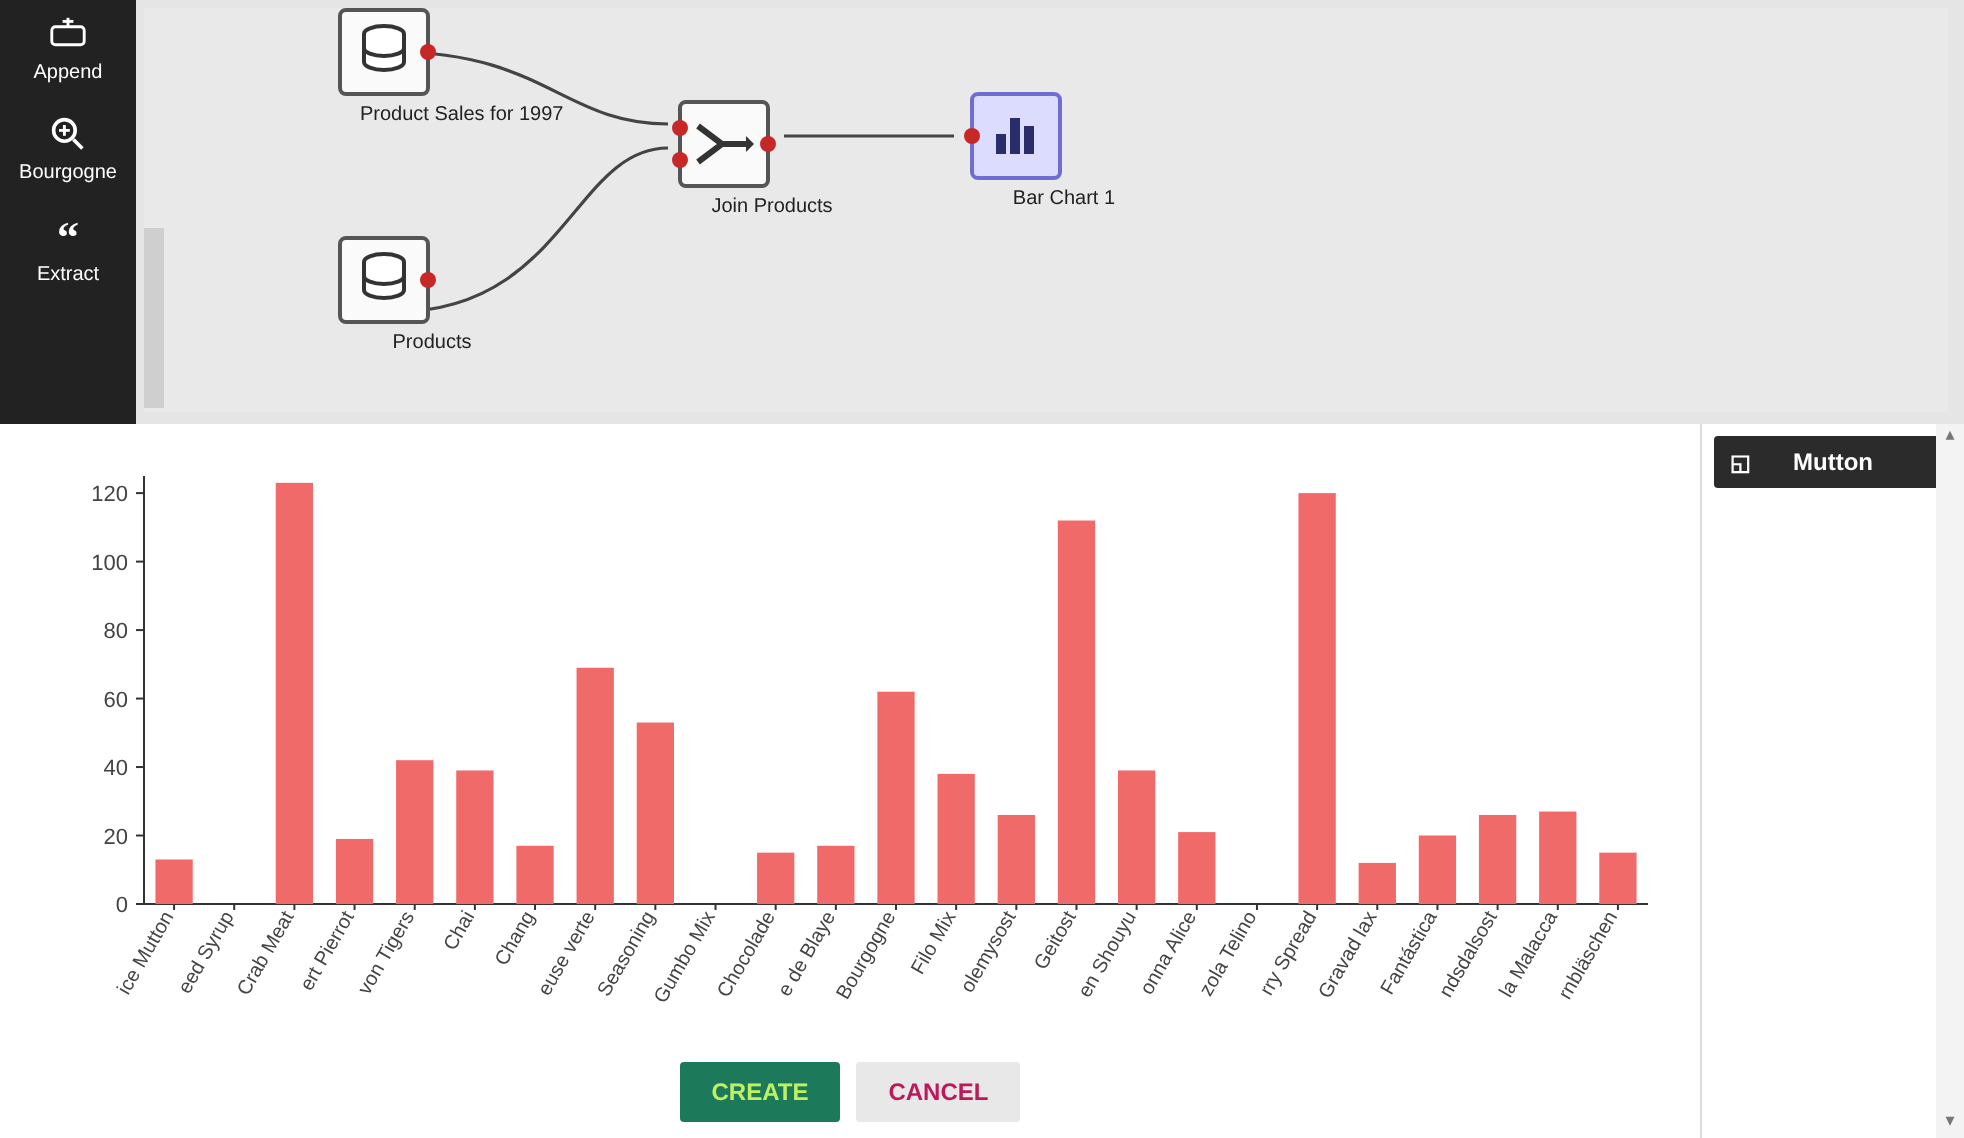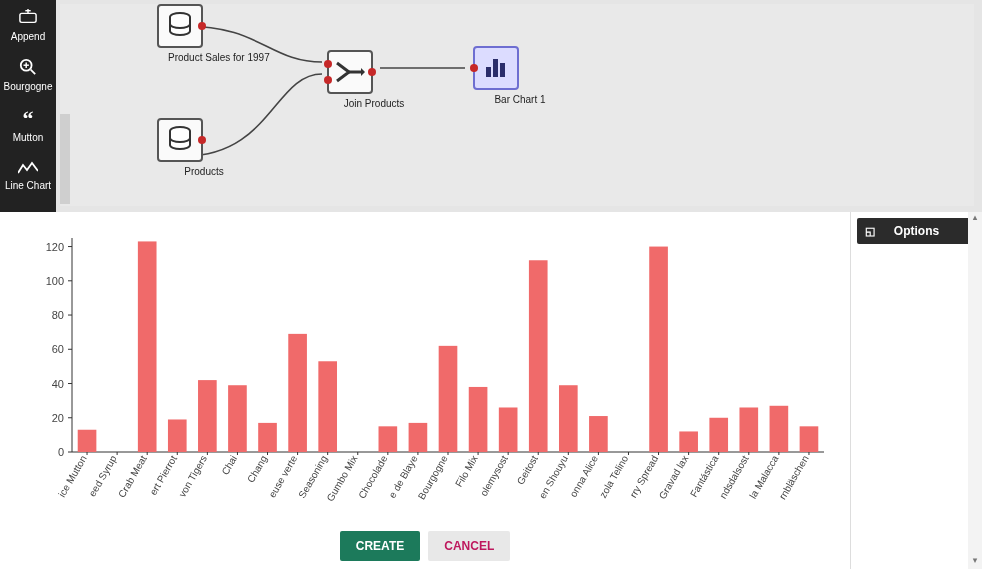--- a/index.html
+++ b/index.html
@@ -1,19 +1,19 @@
 <!DOCTYPE html>
 <html><head>
 <meta charset="utf-8">
 <style>
   * { box-sizing: border-box; margin: 0; padding: 0; }
   html, body { width: 982px; height: 569px; font-family: Arial, sans-serif; font-size: 13px; overflow: hidden; background: #fff; }
 
   .top-region { height: 212px; display: flex; background: #e5e5e5; position: relative; }
-  .sidebar { width: 56px; background: #222; display: flex; flex-direction: column; }
+  .sidebar { width: 68px; background: #222; display: flex; flex-direction: column; }
   .sidebar-item { height: 50px; display: flex; flex-direction: column; align-items: center; justify-content: center; color: #fff; font-size: 10px; cursor: pointer; gap: 2px; }
   .sidebar-item .icon { font-size: 18px; line-height: 1; }
   .sidebar-item span.label { font-size: 10px; }
 
   .canvas { flex: 1; position: relative; margin: 4px 8px 6px 4px; background: #e9e9e9; }
   .canvas-inner { position: absolute; inset: 0; }
   .scroll-handle { position: absolute; left: 0; top: 110px; width: 10px; height: 90px; background: #cfcfcf; }
 
   .node { position: absolute; text-align: center; width: 120px; }
   .node .icon-box { width: 46px; height: 44px; margin: 0 auto; border: 2px solid #555; border-radius: 4px; background: #fafafa; display: flex; align-items: center; justify-content: center; position: relative; }
@@ -30,21 +30,21 @@
   .side-panel { width: 132px; background: #fff; border-left: 1px solid #ddd; padding: 6px; position: relative; }
   .side-scroll { position: absolute; right: 0; top: 0; width: 14px; height: 100%; background: #f3f3f3; }
   .side-scroll .thumb-up, .side-scroll .thumb-down { position: absolute; width: 100%; height: 14px; font-size: 9px; text-align: center; color: #777; }
   .thumb-up { top: 0; } .thumb-down { bottom: 0; }
 
   .panel-btn { display: flex; align-items: center; gap: 6px; background: #2b2b2b; color: #fff; font-size: 12px; padding: 6px 10px; border-radius: 2px; margin-bottom: 6px; cursor: pointer; font-weight: bold; justify-content: center; position: relative; }
   .panel-btn .picon { position: absolute; left: 8px; font-size: 11px; }
 
   .footer { position: absolute; bottom: 8px; left: 0; right: 132px; display: flex; justify-content: center; gap: 8px; }
   .btn { padding: 8px 16px; font-size: 12px; font-weight: bold; border: none; border-radius: 2px; cursor: pointer; }
-  .btn.primary { background: #1c7a5b; color: #ffffff; }
+  .btn.primary { background: #1c7a5b; color: #bef264; }
   .btn.secondary { background: #e8e8e8; color: #be185d; }
 
   
   .chart-svg { width: 100%; height: 280px; }
   .bar { fill: #f06a6a; }
   .axis { stroke: #333; stroke-width: 1; }
   .tick-label { font-size: 11px; fill: #444; }
   .xcat { font-size: 10px; fill: #444; }
 </style>
 </head>
@@ -64,27 +64,21 @@
       <span class="icon"><svg width="18" height="18" viewBox="0 0 20 20">
             <circle cx="8" cy="8" r="6" fill="none" stroke="#fff" stroke-width="2"></circle>
             <line x1="13" y1="13" x2="18" y2="18" stroke="#fff" stroke-width="2"></line>
             <line x1="5" y1="8" x2="11" y2="8" stroke="#fff" stroke-width="1.6"></line>
             <line x1="8" y1="5" x2="8" y2="11" stroke="#fff" stroke-width="1.6"></line>
           </svg></span>
       <span class="label">Bourgogne</span>
     </div>
     <div class="sidebar-item">
       <span class="icon" style="font-family:Georgia;font-size:22px;font-weight:bold;">“</span>
-      <span class="label">Mutton</span>
-    </div>
-    <div class="sidebar-item">
-      <span class="icon"><svg width="20" height="14" viewBox="0 0 20 14">
-            <polyline points="0,12 5,4 9,9 14,2 20,10" fill="none" stroke="#fff" stroke-width="1.8"></polyline>
-          </svg></span>
-      <span class="label">Line Chart</span>
+      <span class="label">Extract</span>
     </div>
     <div class="sidebar-item" style="height:12px;"></div>
   </div>
 
   <div class="canvas">
     <div class="scroll-handle"></div>
     <div class="canvas-inner">
       <svg class="wires">
         <path d="M 125 22 C 200 22, 210 58, 262 58" stroke="#444" stroke-width="1.6" fill="none"></path>
         <path d="M 125 152 C 210 152, 215 70, 262 70" stroke="#444" stroke-width="1.6" fill="none"></path>
@@ -234,21 +228,21 @@
         <line class="axis" x1="738.8799999999999" y1="222" x2="738.8799999999999" y2="225"></line>
         <rect class="bar" x="759.6351999999999" y="196.32" width="18.6496" height="25.68"></rect>
         <text class="xcat" transform="translate(768.9599999999999,228) rotate(-60)" text-anchor="end">rnbläschen</text>
         <line class="axis" x1="768.9599999999999" y1="222" x2="768.9599999999999" y2="225"></line>
       </svg>
   </div>
 
   <div class="side-panel">
     <div class="panel-btn">
       <span class="picon">◱</span>
-      <span>Options</span>
+      <span>Mutton</span>
     </div>
     <div class="side-scroll">
       <div class="thumb-up">▴</div>
       <div class="thumb-down">▾</div>
     </div>
   </div>
 
   <div class="footer">
     <button class="btn primary">CREATE</button>
     <button class="btn secondary">CANCEL</button>

